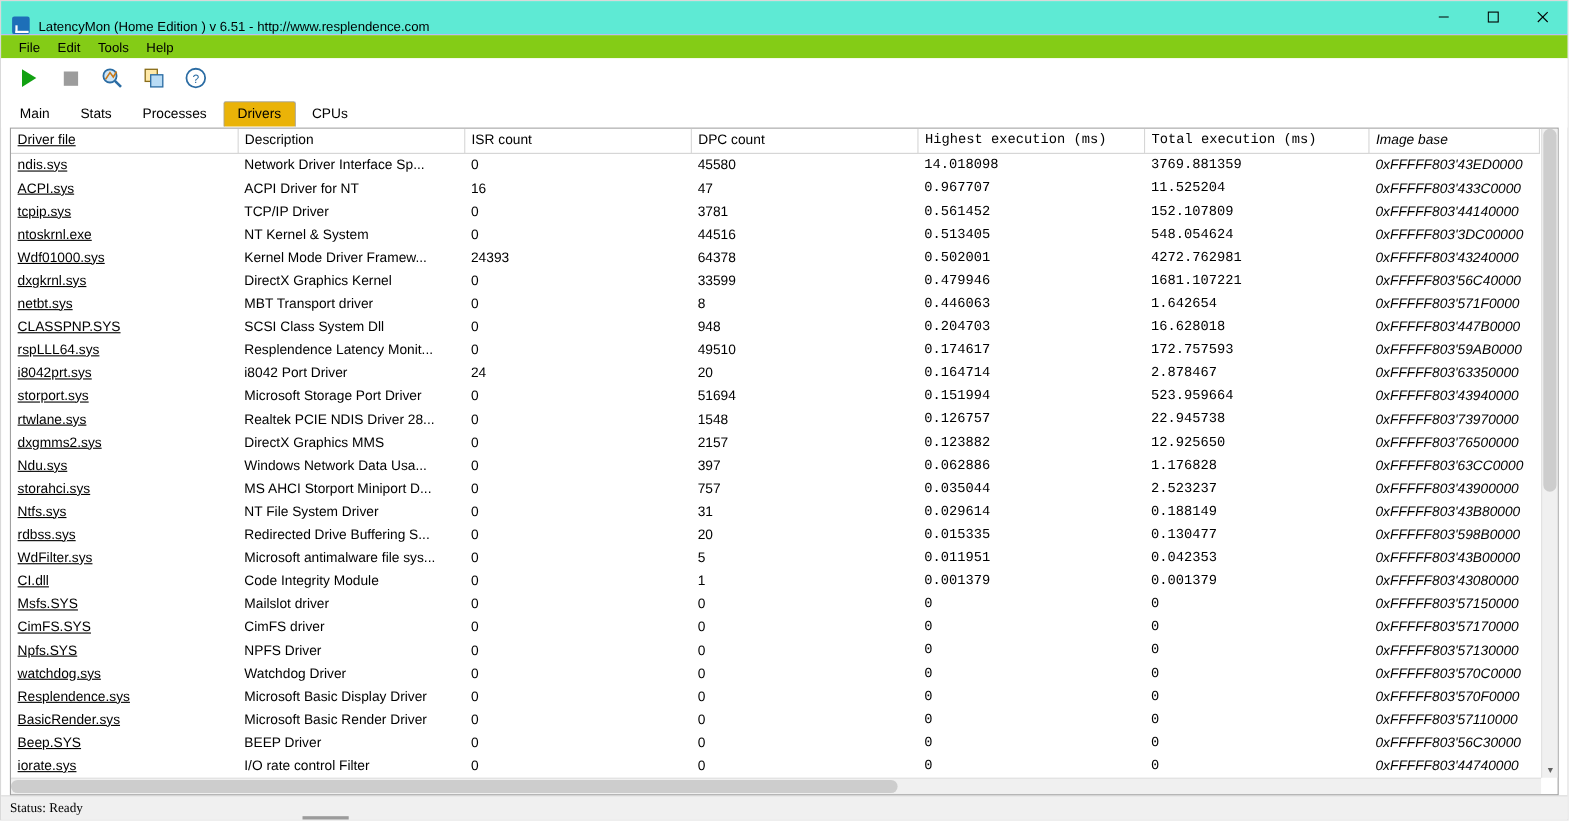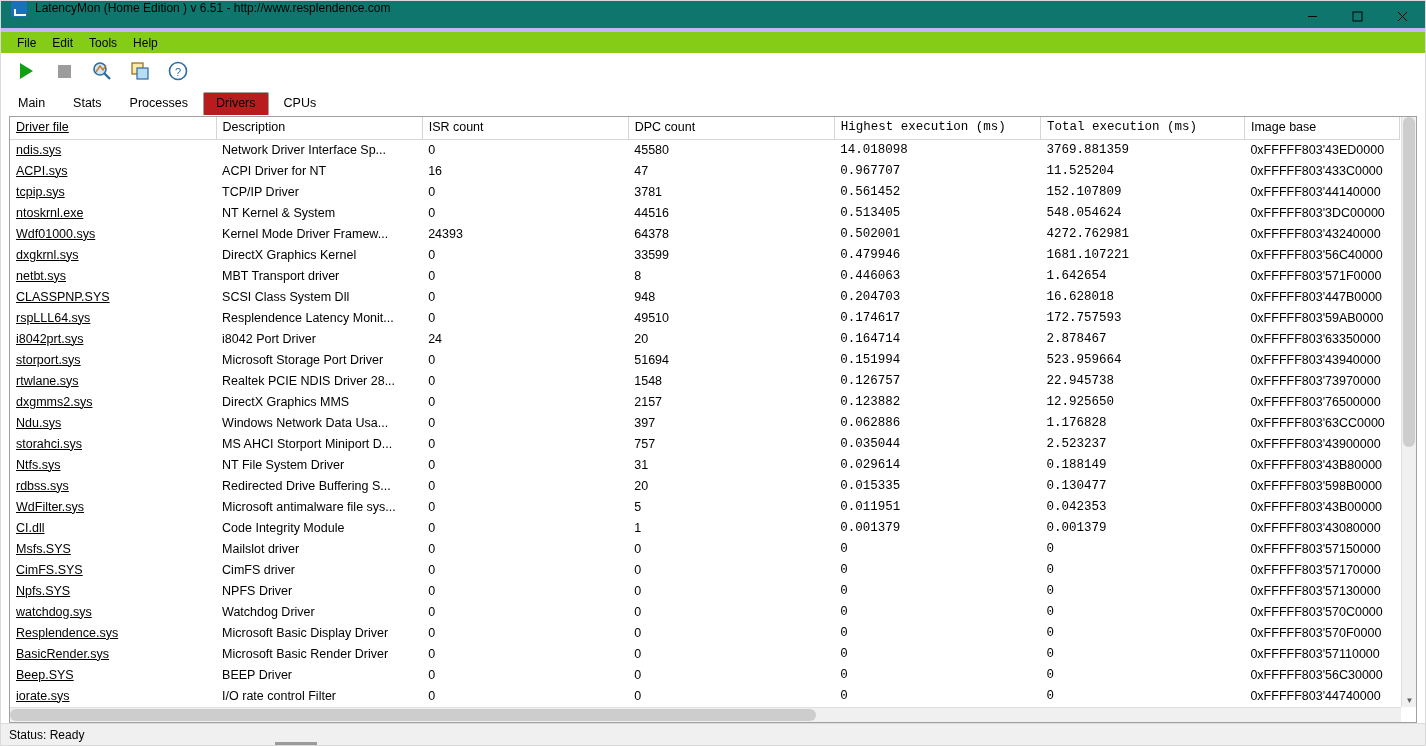--- a/index.html
+++ b/index.html
@@ -17,25 +17,25 @@
     background: #ffffff;
     display: flex;
     flex-direction: column;
     border: 1px solid #d9d9d9;
     position: relative;
   }
 
   
   .titlebar {
     height: 31px;
-    background: #0f766e;
-    display: flex;
-    align-items: flex-start;
-    flex: 0 0 auto;
-    border-bottom: 4px solid #c4b5fd;
+    background: #5eead4;
+    display: flex;
+    align-items: flex-end;
+    flex: 0 0 auto;
+    border-bottom: 1px solid #c4b5fd;
   }
   .titlebar .app-icon {
     width: 16px; height: 16px;
     margin: 0 8px 0 10px;
     background: #1d6fb8;
     border-radius: 2px;
     position: relative;
     flex: 0 0 auto;
   }
   .titlebar .app-icon::after {
@@ -115,21 +115,21 @@
     font-size: 12.5px;
     padding: 3px 12px 5px 12px;
     margin-right: 2px;
     color: #000;
     border: 1px solid transparent;
     border-radius: 2px;
     background: transparent;
   }
   .tab.active {
     border: 1px solid #a0a0a0;
-    background: #b91c1c;
+    background: #eab308;
     border-bottom-color: #ffffff;
     padding-top: 3px;
     padding-bottom: 5px;
   }
 
   
   .table-wrap {
     flex: 1 1 auto;
     margin: 0 8px 0 8px;
     border: 1px solid #a0a0a0;
@@ -168,21 +168,21 @@
     overflow: hidden;
     text-overflow: ellipsis;
     color: #000;
   }
   .col0 { width: 202px; text-decoration: underline; }
   .col1 { width: 202px; }
   .col2 { width: 202px; }
   .col3 { width: 202px; }
   .col4 { width: 202px; font-family: Liberation Mono, monospace; }
   .col5 { width: 200px; font-family: Liberation Mono, monospace; }
-  .col6 { width: 152px; }
+  .col6 { width: 152px; font-style: italic; }
 
   
   .vscroll {
     position: absolute;
     right: 0; top: 0;
     width: 15px; bottom: 15px;
     background: #f0f0f0;
     border-left: 1px solid #e0e0e0;
   }
   .vscroll .thumb {
@@ -219,20 +219,21 @@
   .statusbar {
     height: 22px;
     flex: 0 0 auto;
     display: flex;
     align-items: center;
     padding-left: 8px;
     font-size: 12px;
     background: #f0f0f0;
     border-top: 1px solid #dcdcdc;
     color: #000;
+    font-family: Liberation Serif, serif;
   }
   .taskbar-hint {
     position: absolute;
     left: 274px; bottom: 0;
     width: 42px; height: 3px;
     background: #9b9b9b;
   }
 </style>
 </head>
 <body>

